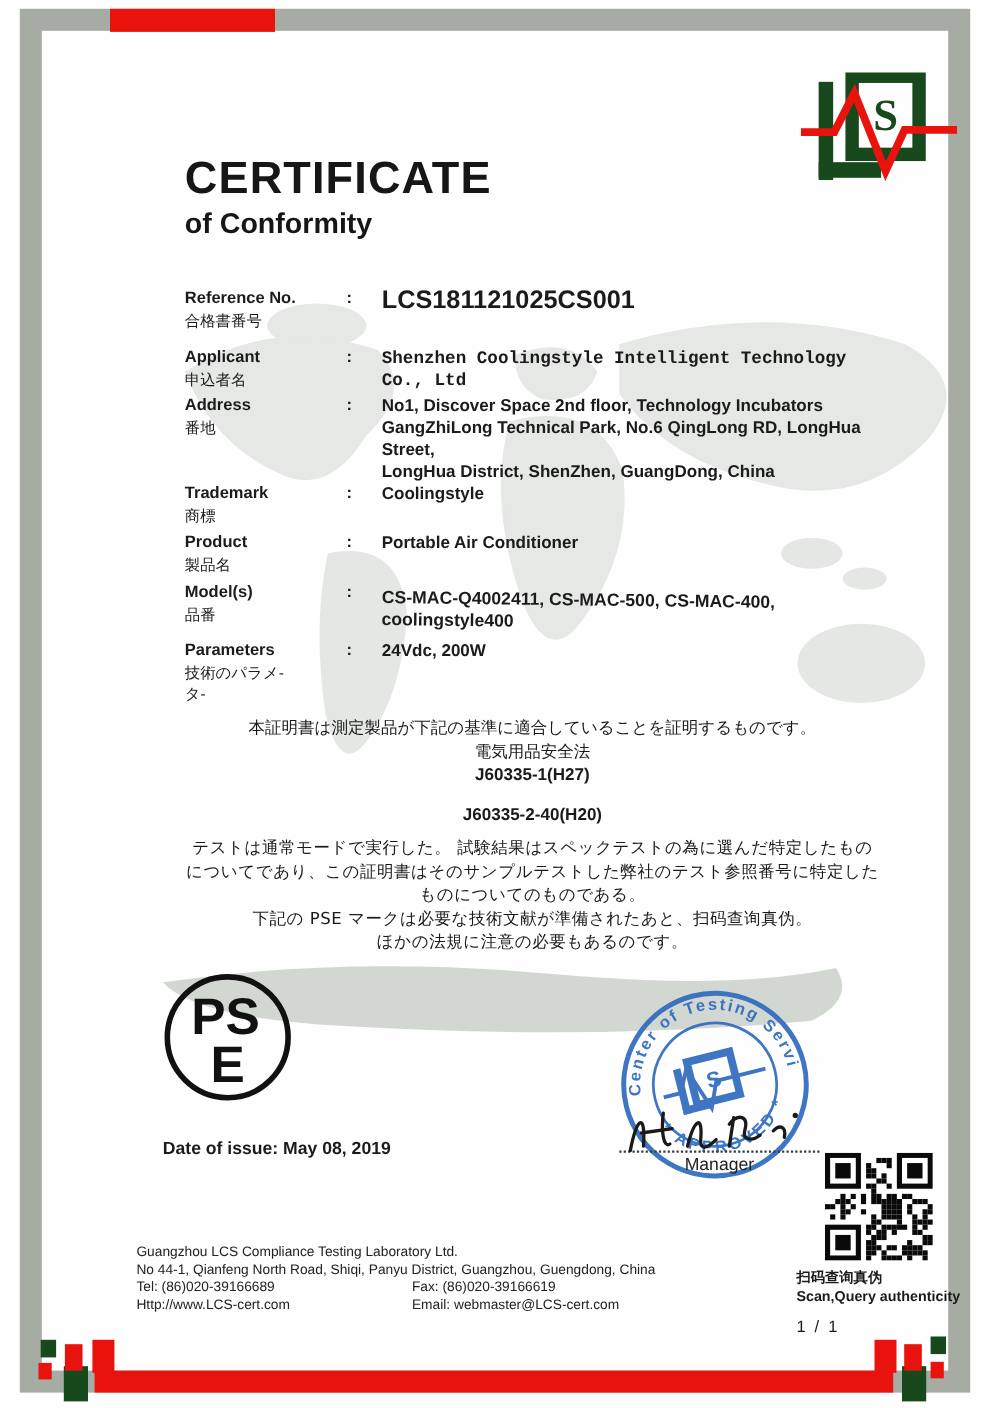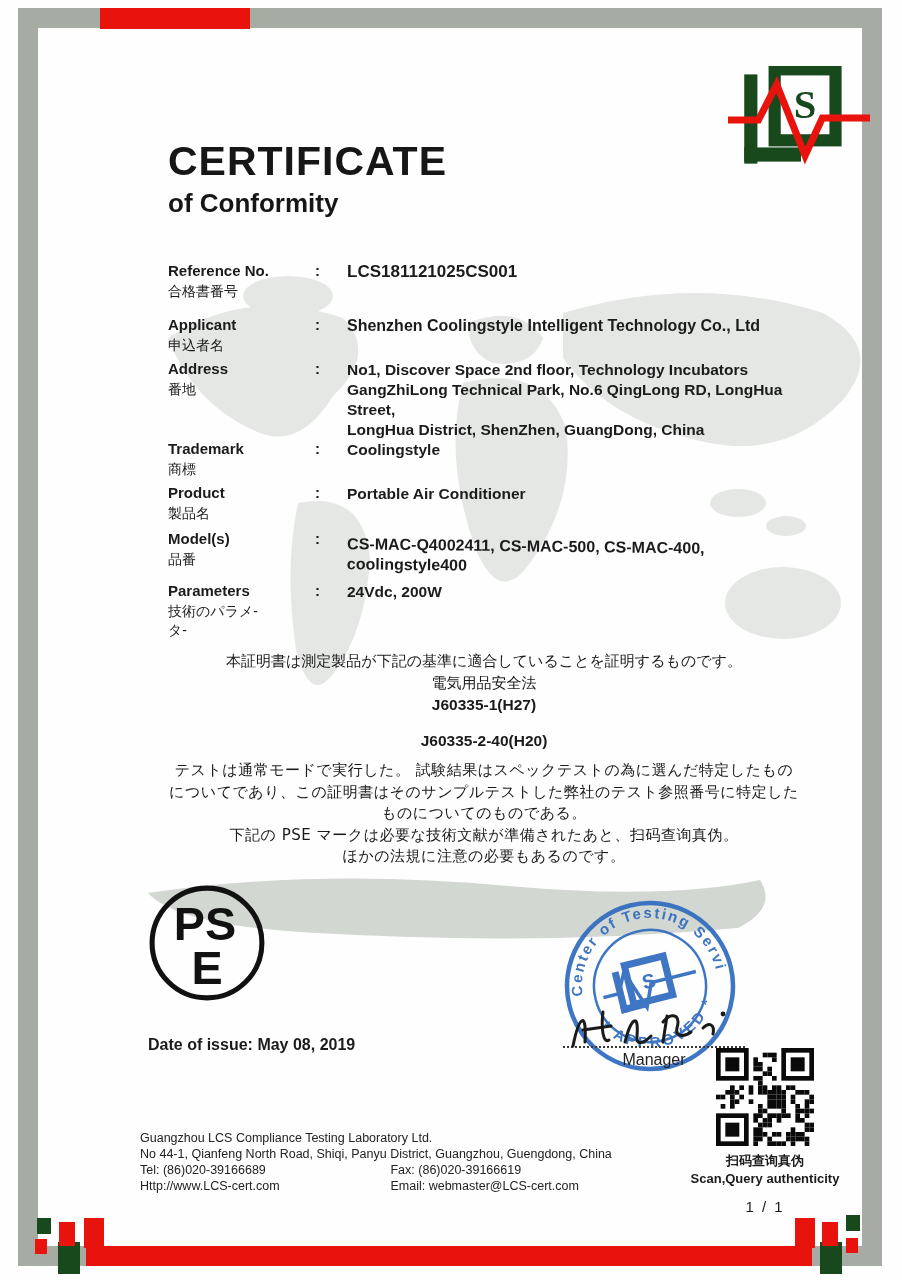--- a/index.html
+++ b/index.html
@@ -25,21 +25,21 @@
   
   .map-wm { position:absolute; left:138px; top:268px; width:748px; height:695px; pointer-events:none; }
 
   
   .field-row { position:absolute; left:168px; display:flex; align-items:flex-start; width:640px; }
   .f-label { width:147px; flex:none; }
   .f-label .en { font-size:15px; font-weight:bold; }
   .f-label .jp { font-size:14px; margin-top:3px; line-height:19px; }
   .f-colon { width:32px; flex:none; font-size:15px; font-weight:bold; }
   .f-value { flex:1; font-size:15.5px; font-weight:bold; line-height:20px; }
-  .f-value.big { font-size:17px; }
+  .f-value.big { font-size:23px; }
   .f-value.tilt { transform:rotate(0.7deg); margin-top:7px; }
 
   
   .statement { position:absolute; left:168px; top:650px; width:632px;
                font-family:"DejaVu Sans", sans-serif; font-size:15px; line-height:22px; color:#1a1a1a;text-align:center; }
   .statement .std { font-family:"Liberation Sans", sans-serif; font-weight:bold; font-size:15.5px; }
   .statement .gap14 { height:14px; } .statement .gap8 { height:8px; }
   .statement .para { letter-spacing:0.5px; line-height:21.5px; }
 
   
@@ -51,25 +51,25 @@
   
   .sign-block { position:absolute; left:563px; top:1002px; width:182px; text-align:center; }
   .sign-scribble { width:182px; height:48px; display:block; }
   .sign-line { border-bottom:2px dotted #3a3a3a; margin-top:-4px; }
   .sign-role { font-size:16px; color:#222; margin-top:3px; }
 
   
   .issue { position:absolute; left:148px; top:1036px; font-size:16px; font-weight:bold; }
 
   
-  .footer { position:absolute; left:140px; top:1130px; font-size:12.5px; line-height:16px; color:#222; }
+  .footer { position:absolute; left:124px; top:1130px; font-size:12.5px; line-height:16px; color:#222; }
   .footer .col1 { display:inline-block; width:247px; }
 
   
-  .qr-block { position:absolute; left:690px; top:1048px; width:150px; text-align:center; }
+  .qr-block { position:absolute; left:724px; top:1048px; width:150px; }
   .qr-svg { width:98px; height:98px; display:block; margin:0 auto; }
   .qr-zh { font-size:13px; font-weight:bold; margin-top:6px; font-family:"DejaVu Sans", sans-serif; }
   .qr-en { font-size:13px; font-weight:bold; margin-top:1px; }
   .qr-page { font-size:15px; font-weight:normal; letter-spacing:2px; margin-top:12px; }
 </style>
 </head>
 <body>
 
 <div id="page">
 
@@ -124,21 +124,21 @@
     <div class="f-colon">:</div>
     <div class="f-value big">LCS181121025CS001</div>
   </div>
 
   <div class="field-row" style="top:316px;">
     <div class="f-label">
       <div class="en">Applicant</div>
       <div class="jp">申込者名</div>
     </div>
     <div class="f-colon">:</div>
-    <div class="f-value" style="font-size:16px;">Shenzhen Coolingstyle Intelligent Technology Co., Ltd</div>
+    <div class="f-value" style="font-size:16px;font-family:Liberation Mono, monospace;">Shenzhen Coolingstyle Intelligent Technology Co., Ltd</div>
   </div>
 
   <div class="field-row" style="top:360px;">
     <div class="f-label">
       <div class="en">Address</div>
       <div class="jp">番地</div>
     </div>
     <div class="f-colon">:</div>
     <div class="f-value">
       <div>No1, Discover Space 2nd floor, Technology Incubators</div>

